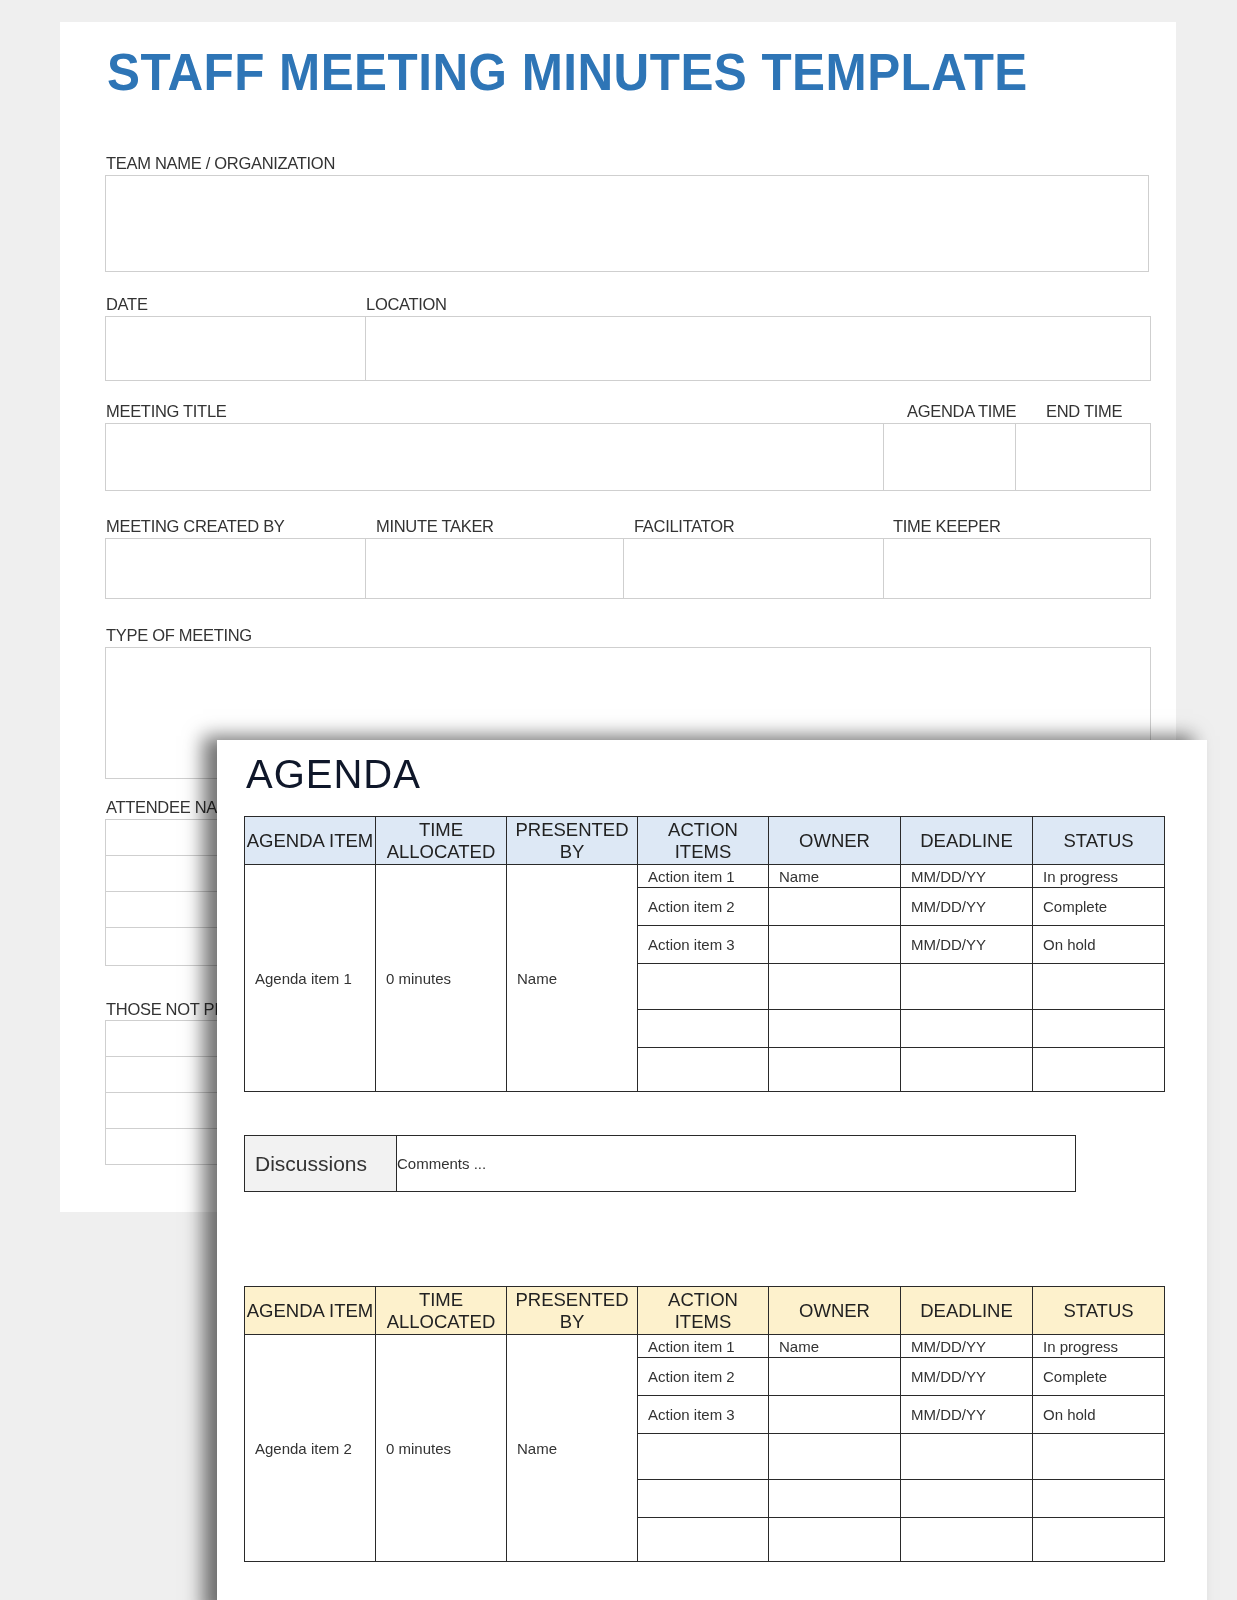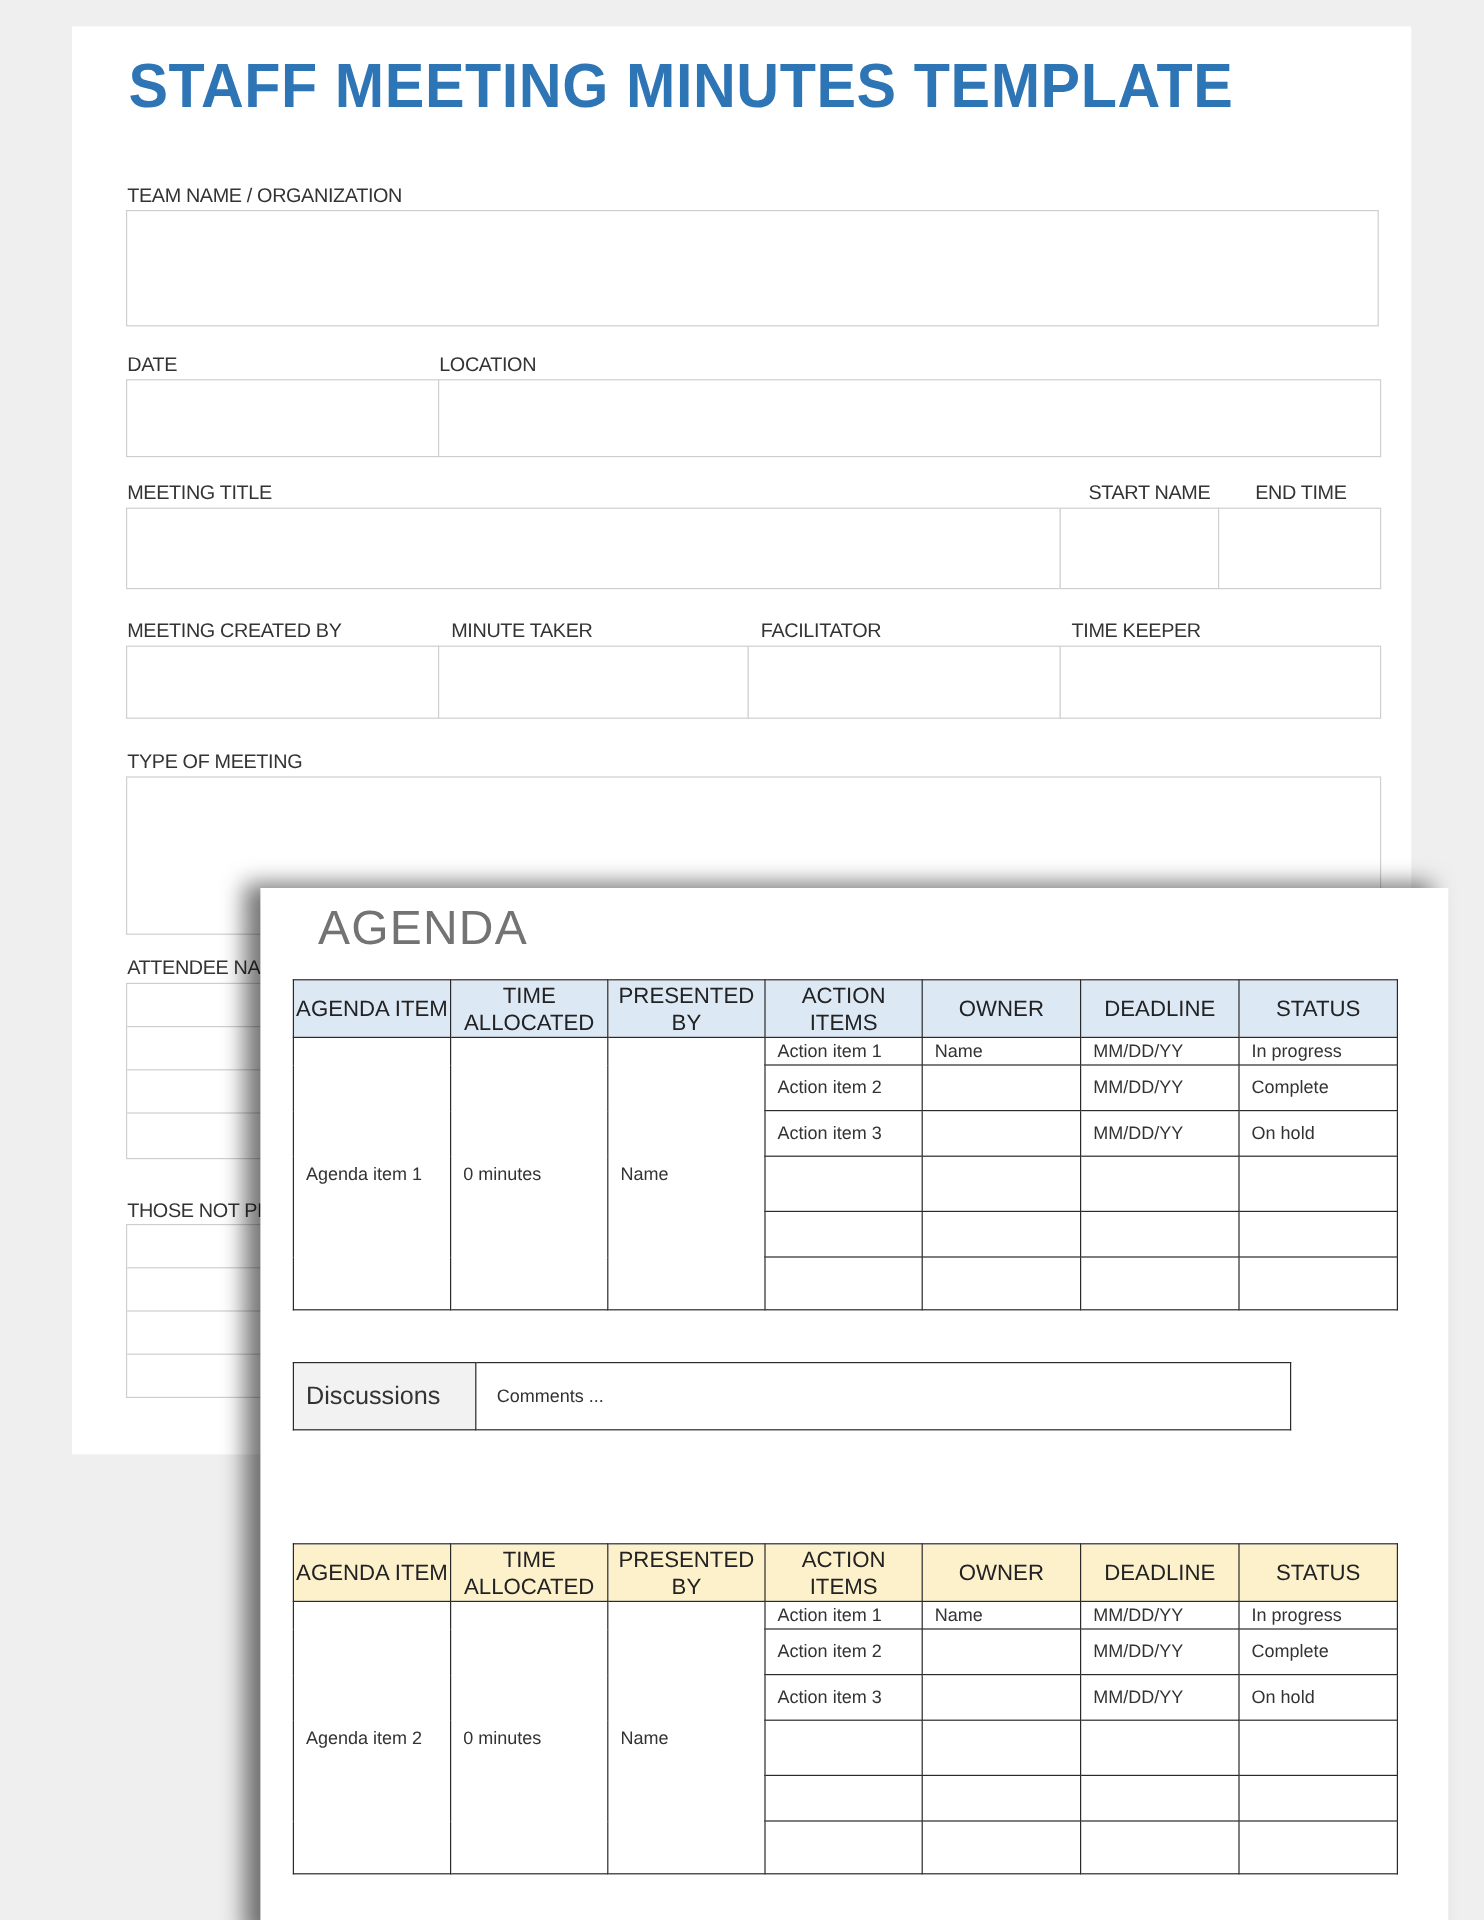--- a/index.html
+++ b/index.html
@@ -27,23 +27,22 @@
     position:absolute; border:1.5px solid #cfcfcf; box-sizing:border-box; background:#fff;
   }
   .hdiv { position:absolute; left:0; right:0; height:0; border-top:1.5px solid #cfcfcf; }
 
   .page-front {
     position:absolute; left:217px; top:740px; width:990px; height:880px;
     background:#ffffff;
     box-shadow:-14px -4px 18px rgba(0,0,0,0.55);
   }
   .agenda-h {
-    position:absolute; left:246px; top:752px; font-size:40px; color:#737373;
+    position:absolute; left:246px; top:752px; font-size:40px; color:#0f172a;
     letter-spacing:1px;
-    margin-left:19px;
   }
   table.ag {
     position:absolute; left:244px; border-collapse:collapse; table-layout:fixed;
     width:920px;
   }
   table.ag th, table.ag td {
     border:1.5px solid #2a2a2a; padding:0; box-sizing:border-box;
   }
   table.ag th {
     font-weight:normal; font-size:18.5px; color:#222; line-height:22px;
@@ -55,38 +54,38 @@
   table.ag td.merged { vertical-align:middle; }
   table.ag tr.r-a td.act { height:23px; }
   table.ag tr.r-b td.act { height:38px; }
 
   table.notes {
     position:absolute; left:244px; top:1135px; width:832px;
     border-collapse:collapse; table-layout:fixed;
   }
   table.notes td { border:1.5px solid #2a2a2a; box-sizing:border-box; }
   table.notes td.k { background:#f2f2f2; font-size:21px; color:#333; padding-left:10px; width:152px; }
-  table.notes td.v { font-size:15px; color:#333; padding-left:17px; }
+  table.notes td.v { font-size:15px; color:#333; padding-left:0; }
 </style>
 </head>
 <body>
 
 <div class="page-back"></div>
 <div class="title">STAFF MEETING MINUTES TEMPLATE</div>
 
 <div class="lbl" style="left:106px;top:154px;">TEAM NAME / ORGANIZATION</div>
 <div class="fbox" style="left:105px;top:175px;width:1044px;height:97px;"></div>
 
 <div class="lbl" style="left:106px;top:295px;">DATE</div>
 <div class="lbl" style="left:366px;top:295px;">LOCATION</div>
 <div class="fbox" style="left:105px;top:316px;width:261px;height:65px;"></div>
 <div class="fbox" style="left:365px;top:316px;width:786px;height:65px;"></div>
 
 <div class="lbl" style="left:106px;top:402px;">MEETING TITLE</div>
-<div class="lbl" style="left:907px;top:402px;">START NAME</div>
+<div class="lbl" style="left:907px;top:402px;">AGENDA TIME</div>
 <div class="lbl" style="left:1046px;top:402px;">END TIME</div>
 <div class="fbox" style="left:105px;top:423px;width:779px;height:68px;"></div>
 <div class="fbox" style="left:883px;top:423px;width:133px;height:68px;"></div>
 <div class="fbox" style="left:1015px;top:423px;width:136px;height:68px;"></div>
 
 <div class="lbl" style="left:106px;top:517px;">MEETING CREATED BY</div>
 <div class="lbl" style="left:376px;top:517px;">MINUTE TAKER</div>
 <div class="lbl" style="left:634px;top:517px;text-align:center;">FACILITATOR</div>
 <div class="lbl" style="left:893px;top:517px;">TIME KEEPER</div>
 <div class="fbox" style="left:105px;top:538px;width:261px;height:61px;"></div>

